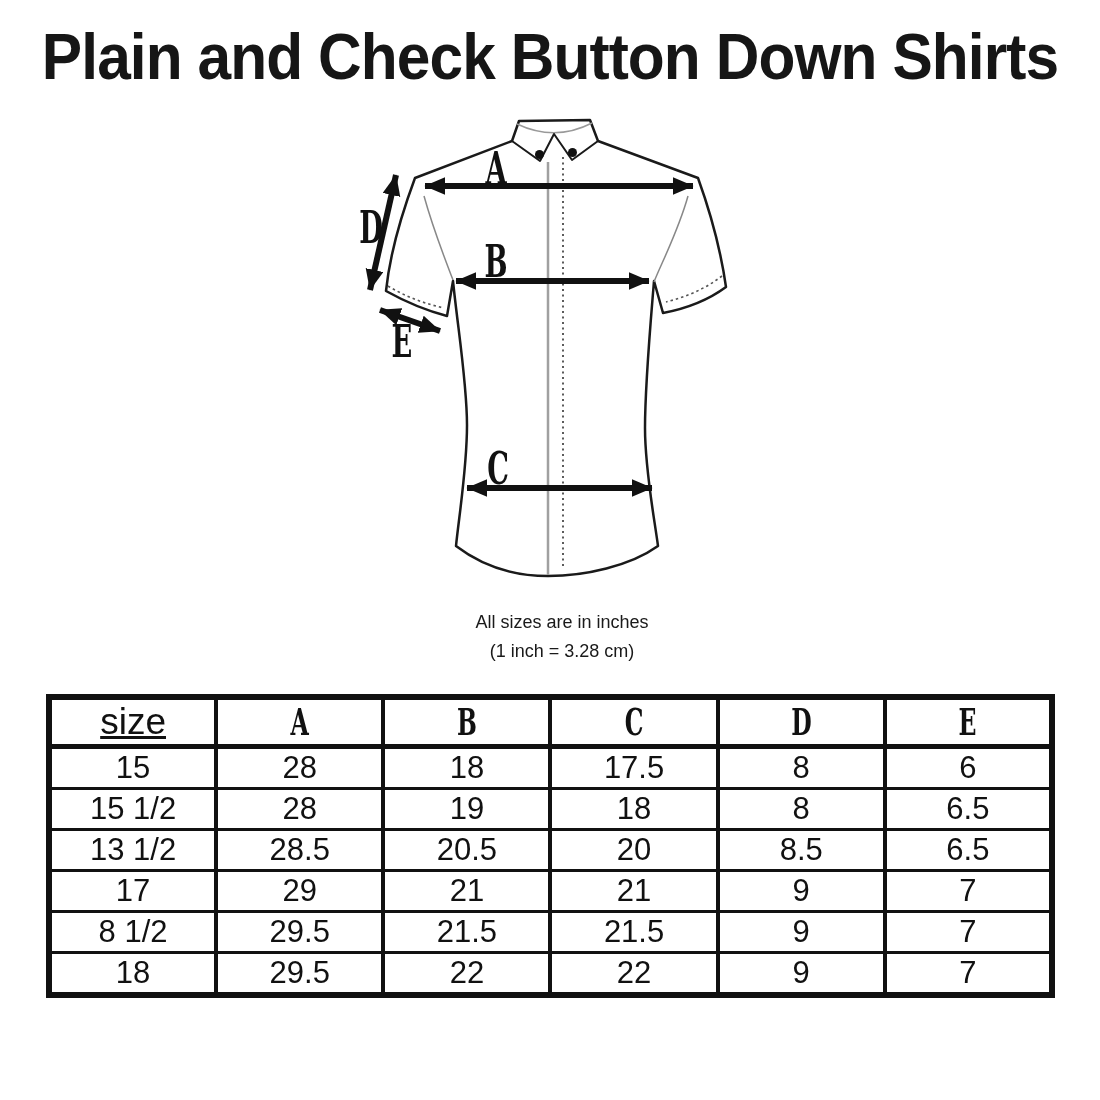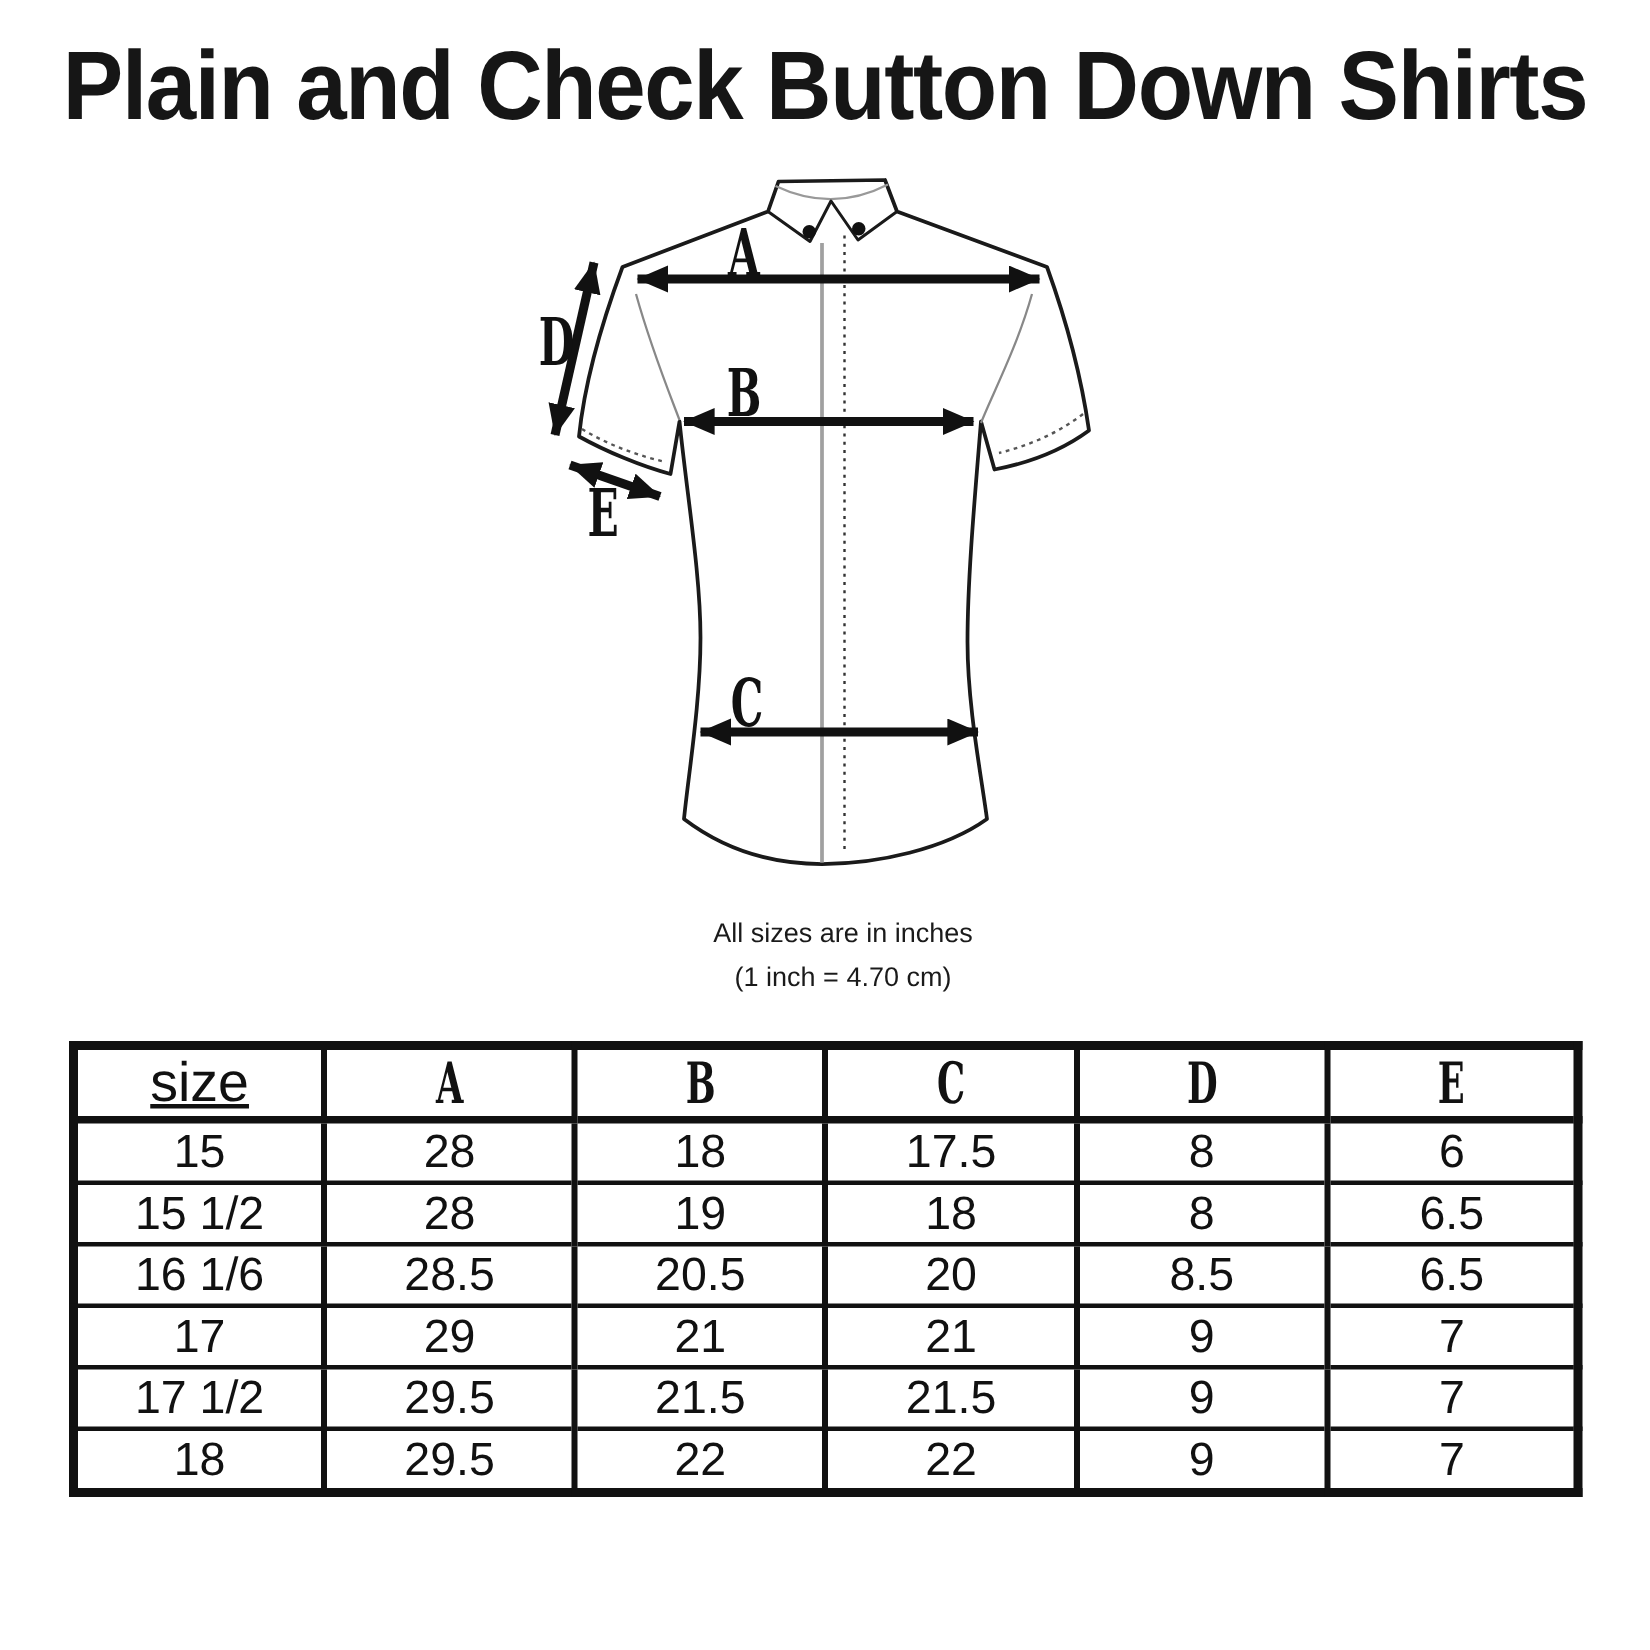--- a/index.html
+++ b/index.html
@@ -85,21 +85,21 @@
 
     <text class="measure-label" transform="translate(496 184) scale(0.62 1)" text-anchor="middle">A</text>
     <text class="measure-label" transform="translate(496 277) scale(0.62 1)" text-anchor="middle">B</text>
     <text class="measure-label" transform="translate(498 484) scale(0.62 1)" text-anchor="middle">C</text>
     <text class="measure-label" transform="translate(371 243) scale(0.62 1)" text-anchor="middle">D</text>
     <text class="measure-label" transform="translate(402 357) scale(0.62 1)" text-anchor="middle">E</text>
   </svg>
 
   <div class="note">
     <div>All sizes are in inches</div>
-    <div>(1 inch = 4.70 cm)</div>
+    <div>(1 inch = 3.28 cm)</div>
   </div>
 
   <table class="sizes">
     <thead>
       <tr>
         <th class="size-head">size</th>
         <th><span class="cond">A</span></th>
         <th><span class="cond">B</span></th>
         <th><span class="cond">C</span></th>
         <th><span class="cond">D</span></th>
@@ -117,37 +117,37 @@
         </tr>
         <tr>
           <td>15 1/2</td>
           <td>28</td>
           <td>19</td>
           <td>18</td>
           <td>8</td>
           <td>6.5</td>
         </tr>
         <tr>
-          <td>16 1/6</td>
+          <td>13 1/2</td>
           <td>28.5</td>
           <td>20.5</td>
           <td>20</td>
           <td>8.5</td>
           <td>6.5</td>
         </tr>
         <tr>
           <td>17</td>
           <td>29</td>
           <td>21</td>
           <td>21</td>
           <td>9</td>
           <td>7</td>
         </tr>
         <tr>
-          <td>17 1/2</td>
+          <td>8 1/2</td>
           <td>29.5</td>
           <td>21.5</td>
           <td>21.5</td>
           <td>9</td>
           <td>7</td>
         </tr>
         <tr>
           <td>18</td>
           <td>29.5</td>
           <td>22</td>

